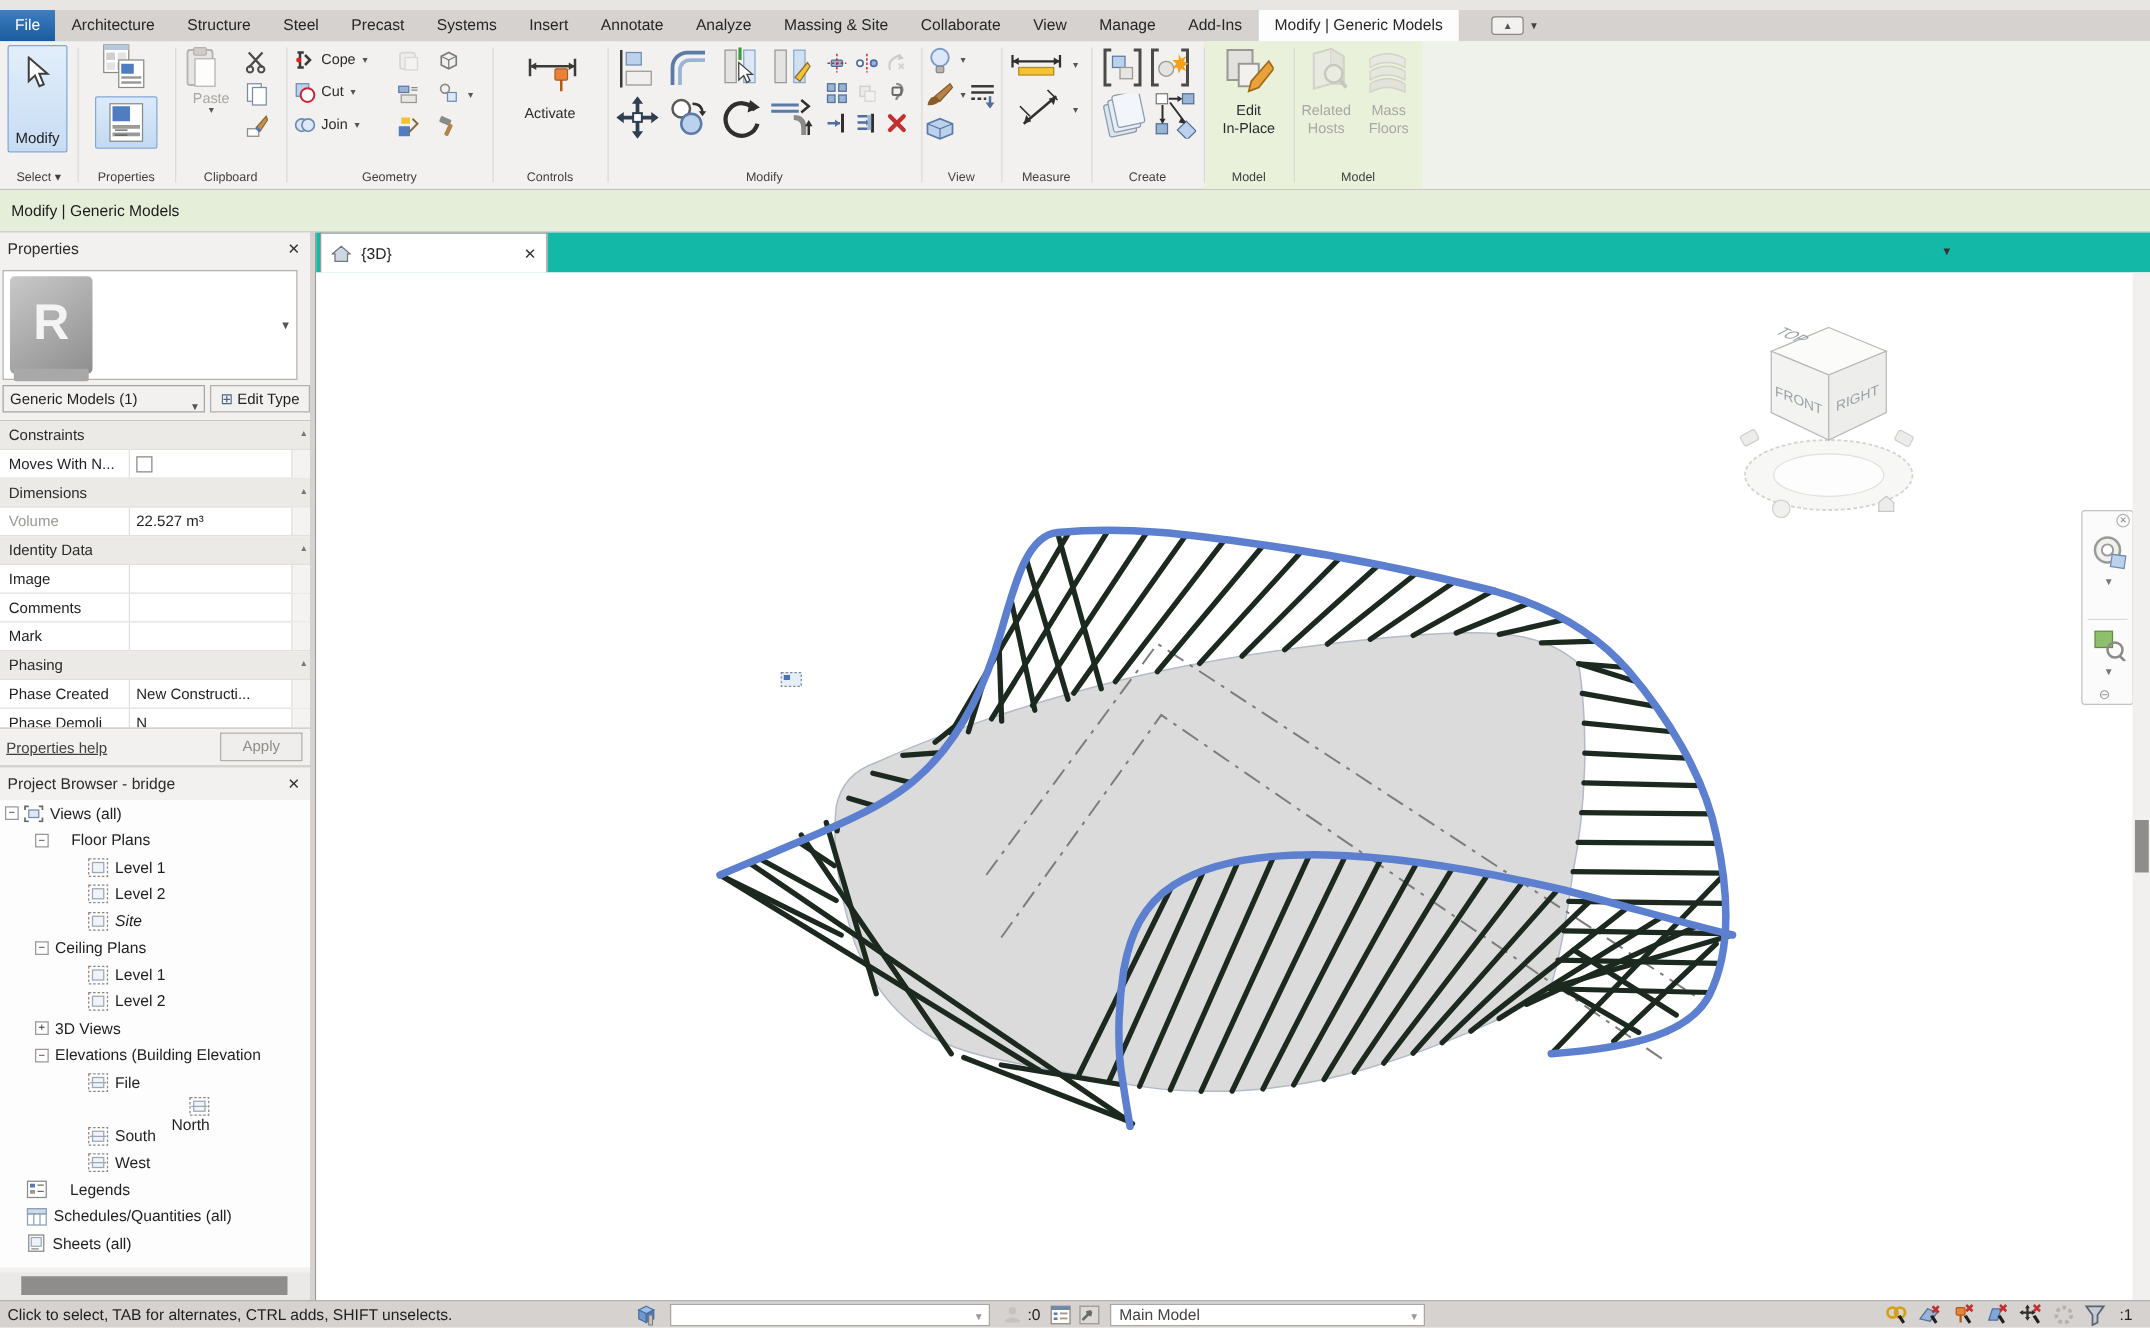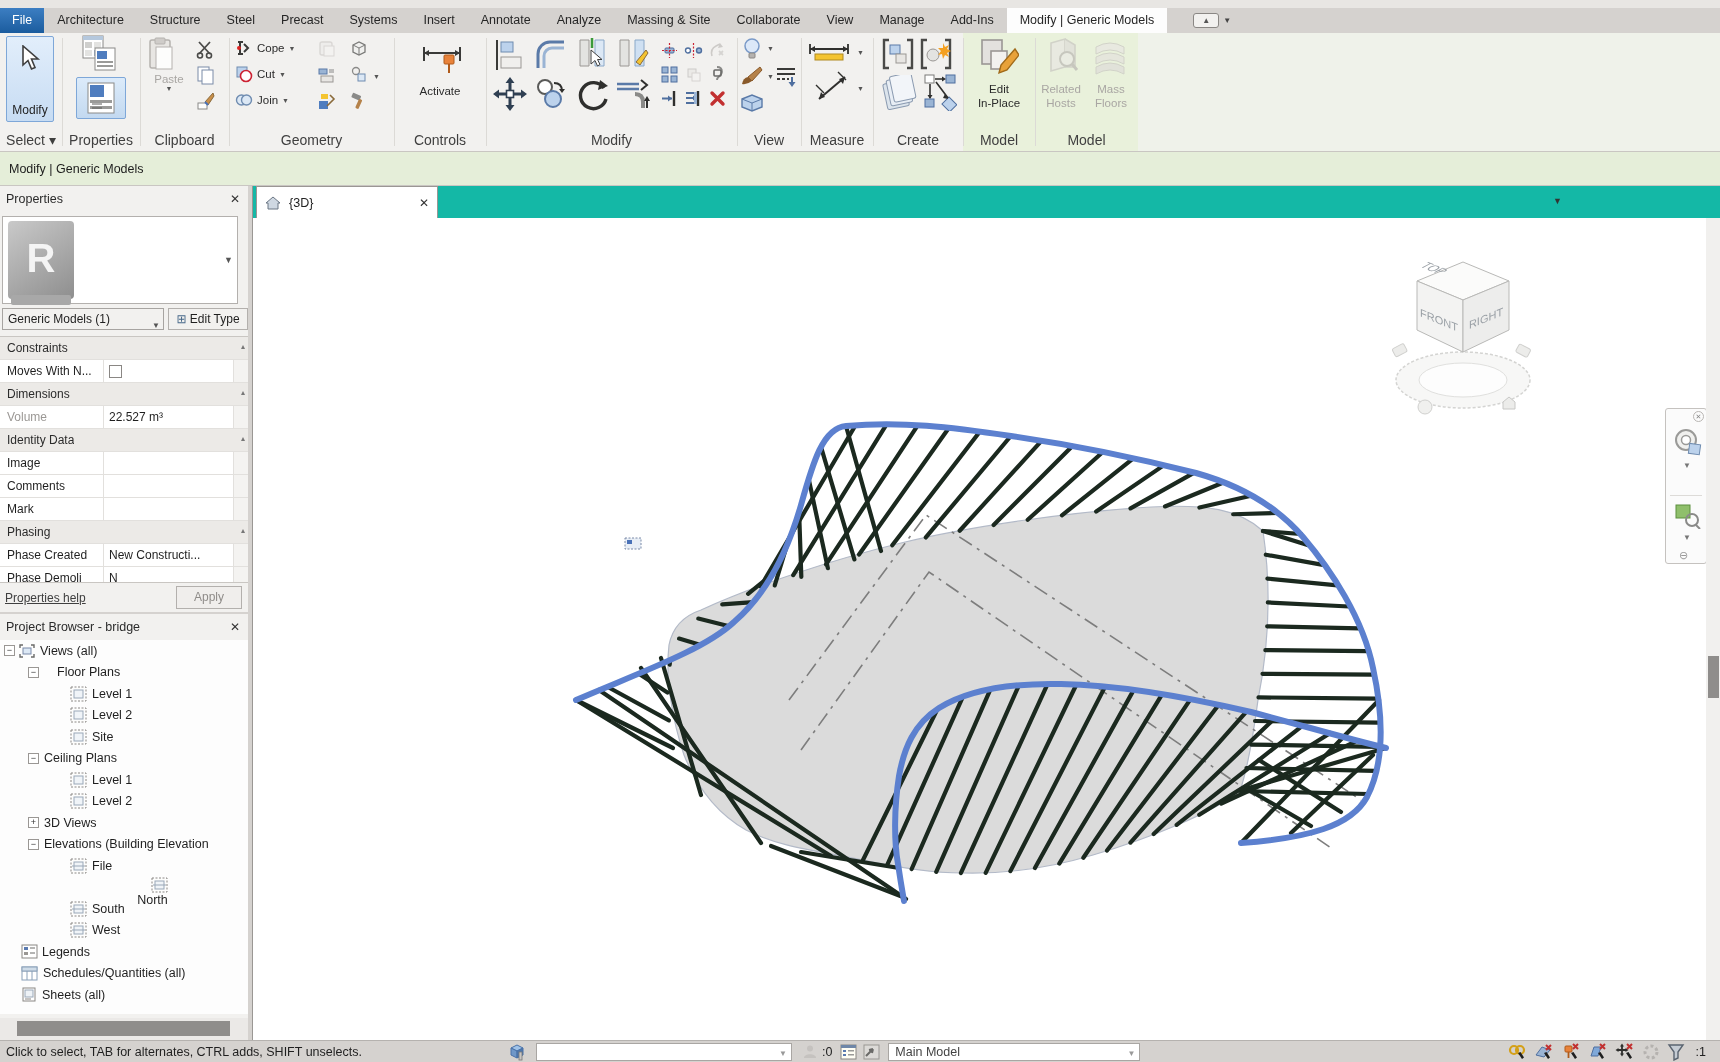--- a/index.html
+++ b/index.html
@@ -12,21 +12,21 @@
 .tab.file{background:linear-gradient(#3c7ec2,#1b5c9e);color:#fff;padding:0 12px}
 .tab.active{background:#fdfdfd}
 #ribbon-toggle{margin-left:26px;margin-top:4px;width:44px;height:17px;display:flex;align-items:center;gap:4px}
 #ribbon-toggle .pillbox{width:26px;height:15px;border:1px solid #8a8784;border-radius:3px;background:#f2f1ef;font-size:8px;color:#555;text-align:center;line-height:13px}
 #ribbon-toggle .carat{font-size:8px;color:#444}
 
 #ribbon{left:0;top:33px;width:1720px;height:119px;background:#f2f1ef;border-bottom:1px solid #c9c6c2}
 #greenzone{left:963px;top:0;width:175px;height:118px;background:#e9f1db}
 #greenfill{left:1138px;top:0;width:582px;height:118px;background:#eff2ea}
 .panel{position:absolute;top:0;height:118px}
-.plabel{position:absolute;bottom:3px;width:100%;text-align:center;font-size:14px;color:#3f3f3f;white-space:nowrap}
+.plabel{position:absolute;bottom:3px;width:100%;text-align:center;font-size:10px;color:#3f3f3f;white-space:nowrap}
 .sep{position:absolute;top:5px;height:108px;width:1px;background:#dcdad6}
 .bigbtn{position:absolute;left:6px;top:3px;width:48px;height:86px;background:linear-gradient(#e2eefb,#c7dcf3);border:1px solid #7ea7d8;border-radius:2px;text-align:center}
 .bigbtn .blab{position:absolute;bottom:4px;width:100%;font-size:12px;color:#1f1f1f}
 .selbtn{background:linear-gradient(#dcebfa,#c3d9f0);border:1px solid #7ea7d8;border-radius:2px}
 .ribtext{font-size:11.5px;color:#2b2b2b}
 .grey{color:#a9a6a3}
 .drop{font-size:7px;color:#555}
 .georow{position:absolute;left:6px;display:flex;align-items:center;gap:4px;font-size:11.5px;color:#2b2b2b}
 
 #optionsbar{left:0;top:152px;width:1720px;height:34px;background:#e5eed9;border-bottom:1px solid #c9c6c2;display:flex;align-items:center}
@@ -638,21 +638,21 @@
       </div>
       <div class="trow" style="padding-left: 52px;">
         <span class="ticon" style="margin-left:18px">
           <svg width="17" height="16" viewBox="0 0 17 16">
             <rect x="1" y="1" width="15" height="14" fill="#fdfdfc" stroke="#8a8784" stroke-dasharray="2 1.5"></rect>
             <rect x="4" y="4" width="9" height="8" fill="#f0f4f8" stroke="#9aa8b8"></rect>
           </svg>
         </span>
         <span style="margin-left:5px">Level 2</span>
       </div>
-      <div class="trow" style="padding-left: 52px;">
+      <div class="trow" style="padding-left: 52px; font-style: italic;">
         <span class="ticon" style="margin-left:18px">
           <svg width="17" height="16" viewBox="0 0 17 16">
             <rect x="1" y="1" width="15" height="14" fill="#fdfdfc" stroke="#8a8784" stroke-dasharray="2 1.5"></rect>
             <rect x="4" y="4" width="9" height="8" fill="#f0f4f8" stroke="#9aa8b8"></rect>
           </svg>
         </span>
         <span style="margin-left:5px">Site</span>
       </div>
       <div class="trow" style="padding-left: 28px;">
         <span class="expbox">−</span>
@@ -727,21 +727,21 @@
       <div class="trow" style="padding-left: 4px;">
         <span style="width:13px"></span>
         <span class="ticon" style="margin-left:4px">
           <svg width="17" height="15" viewBox="0 0 17 15">
             <rect x="1" y="1" width="15" height="13" fill="#fff" stroke="#8a8784"></rect>
             <rect x="3" y="3" width="4" height="3" fill="#5a7ab0"></rect>
             <rect x="3" y="8" width="4" height="3" fill="#9a9794"></rect>
             <path d="M9,4 h5 M9,9 h5" stroke="#6a6a68"></path>
           </svg>
         </span>
-        <span style="margin-left:4px">Legends</span>
+        <span style="margin-left:18px">Legends</span>
       </div>
       <div class="trow" style="padding-left: 4px;">
         <span style="width:13px"></span>
         <span class="ticon" style="margin-left:4px">
           <svg width="17" height="15" viewBox="0 0 17 15">
             <rect x="1" y="1" width="15" height="13" fill="#fff" stroke="#8aa0b8"></rect>
             <path d="M1,5 h15 M6,1 v13 M11,1 v13" stroke="#8aa0b8"></path>
             <rect x="1" y="1" width="15" height="4" fill="#cfdce8" stroke="#8aa0b8"></rect>
           </svg>
         </span>

